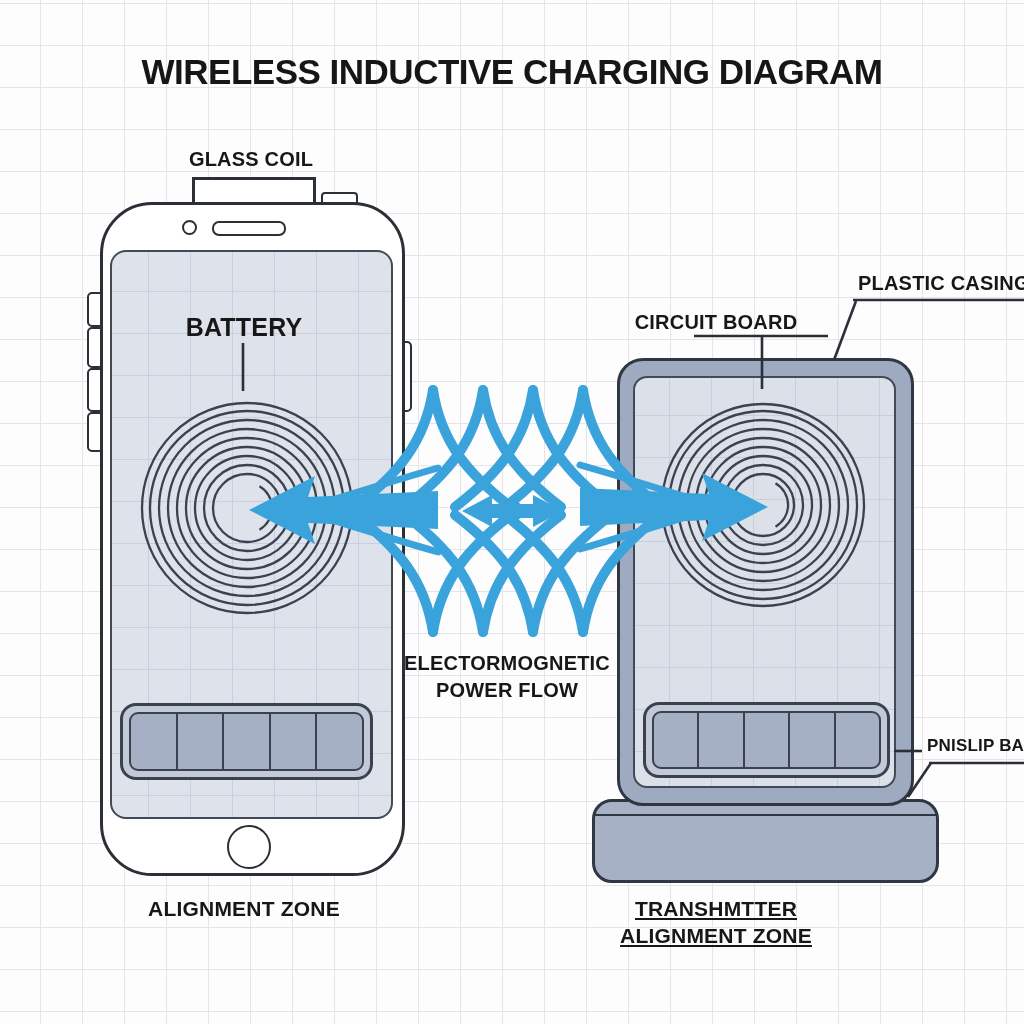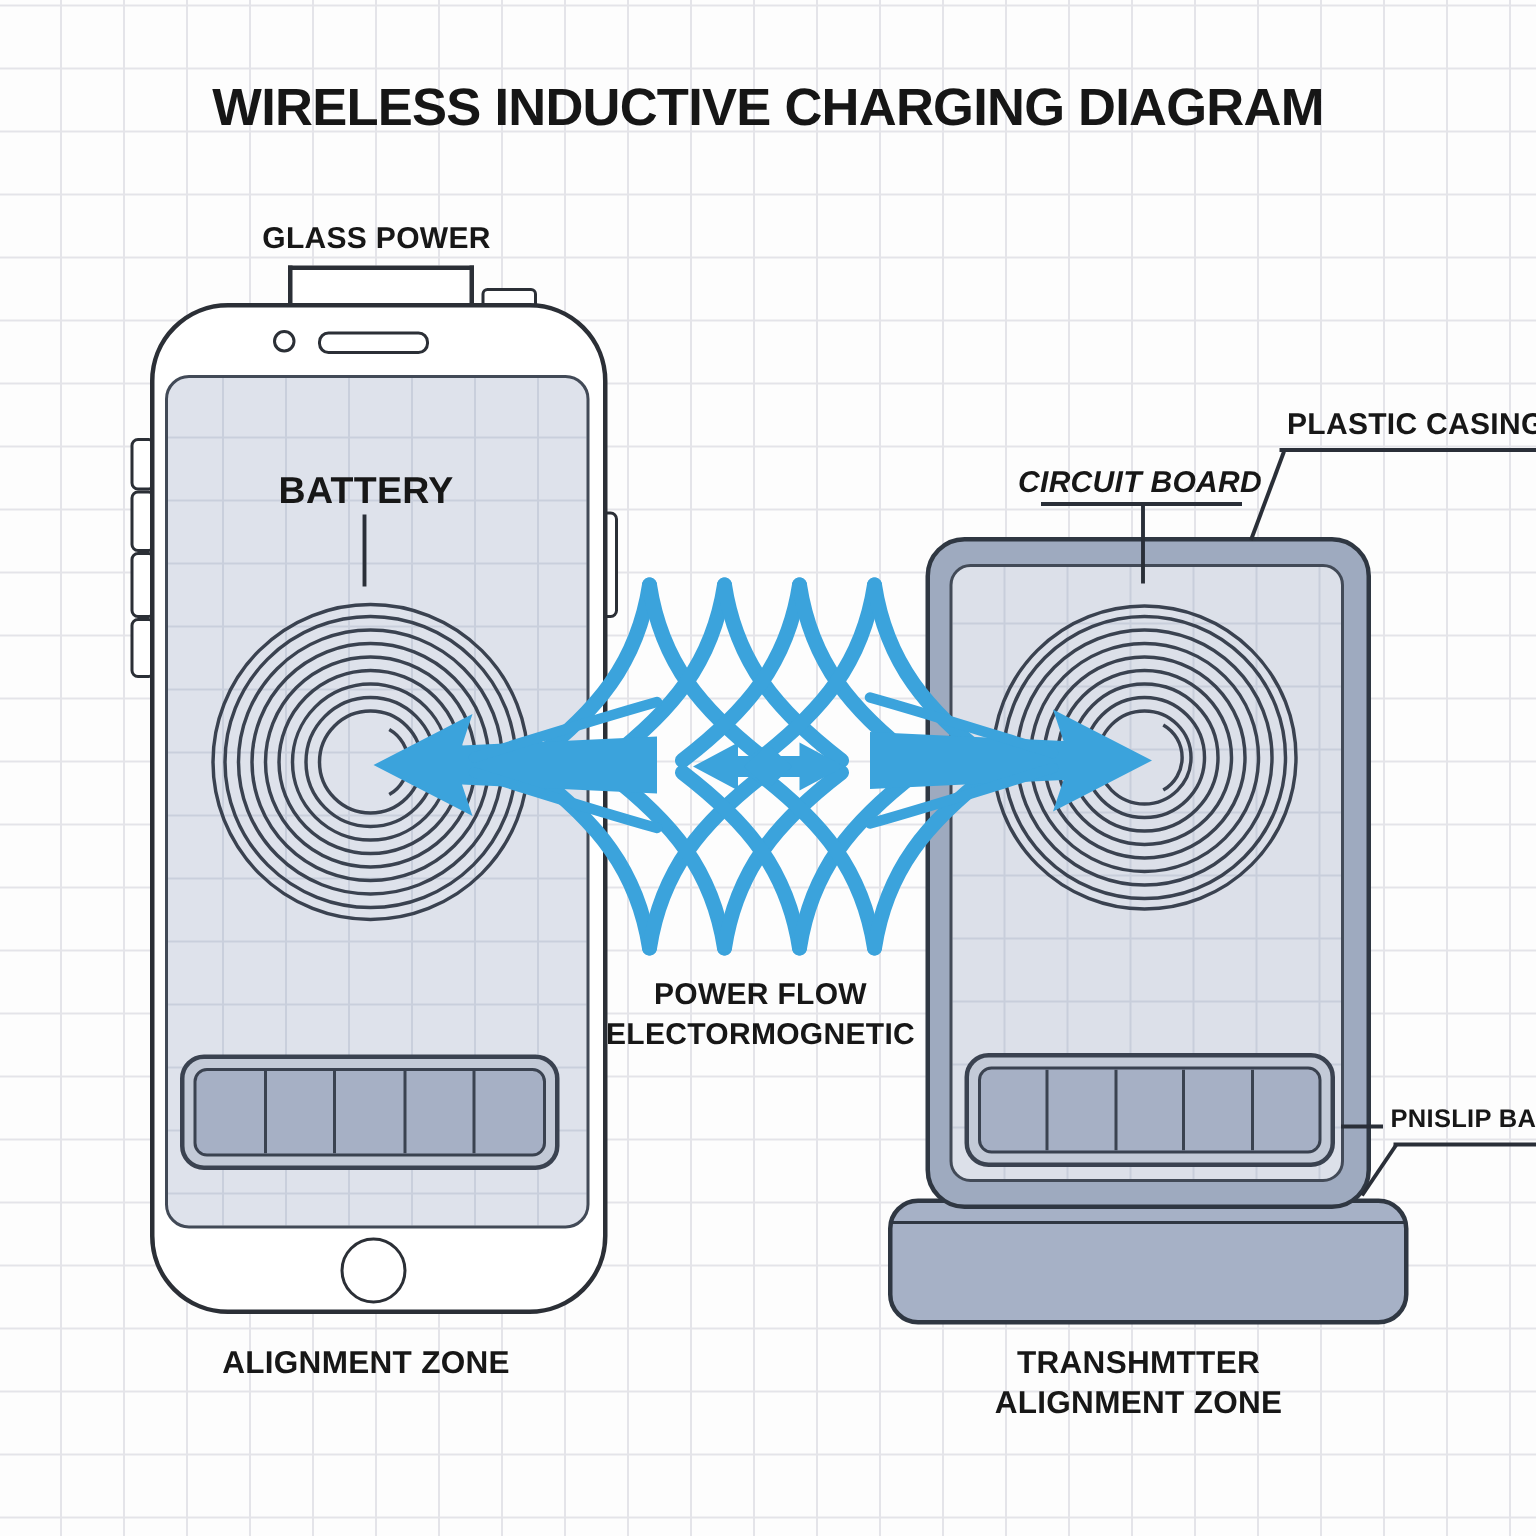--- a/index.html
+++ b/index.html
@@ -237,39 +237,39 @@
       <path d="M856 301 L834 360"></path>
 
       <path d="M894 751 L922 751"></path>
       <path d="M929 763 L1024 763"></path>
       <path d="M931 763 L908 797"></path>
     </g>
   </svg>
 
   <div class="label centered title" style="left:512px;top:52px;">WIRELESS INDUCTIVE CHARGING DIAGRAM</div>
 
-  <div class="label centered small-lab" style="left:251px;top:148px;">GLASS POWER</div>
+  <div class="label centered small-lab" style="left:251px;top:148px;">GLASS COIL</div>
 
   <div class="label centered small-lab" style="left:244px;top:313px;font-size:25px;">BATTERY</div>
 
 
   <div class="label centered zone-lab" style="left:244px;top:895px;">
     <div>ALIGNMENT ZONE</div>
   </div>
 
   <div class="label centered flow-lab" style="left:507px;top:650px;">
+    <div>ELECTORMOGNETIC</div>
     <div>POWER FLOW</div>
-    <div>ELECTORMOGNETIC</div>
-  </div>
-
-  <div class="label centered small-lab" style="left:760px;top:311px;font-style:italic;">CIRCUIT BOARD</div>
+  </div>
+
+  <div class="label centered small-lab" style="left:716px;top:311px;">CIRCUIT BOARD</div>
 
   <div class="label small-lab" style="left:858px;top:272px;">PLASTIC CASING</div>
 
 
   <div class="label" style="left:927px;top:736px;font-size:17px;">PNISLIP BASE</div>
 
-  <div class="label centered zone-lab" style="left:759px;top:895px;">
+  <div class="label centered zone-lab" style="left:716px;top:895px;text-decoration:underline;">
     <div>TRANSHMTTER</div>
     <div>ALIGNMENT ZONE</div>
   </div>
 
 </div>
 
 </body></html>

